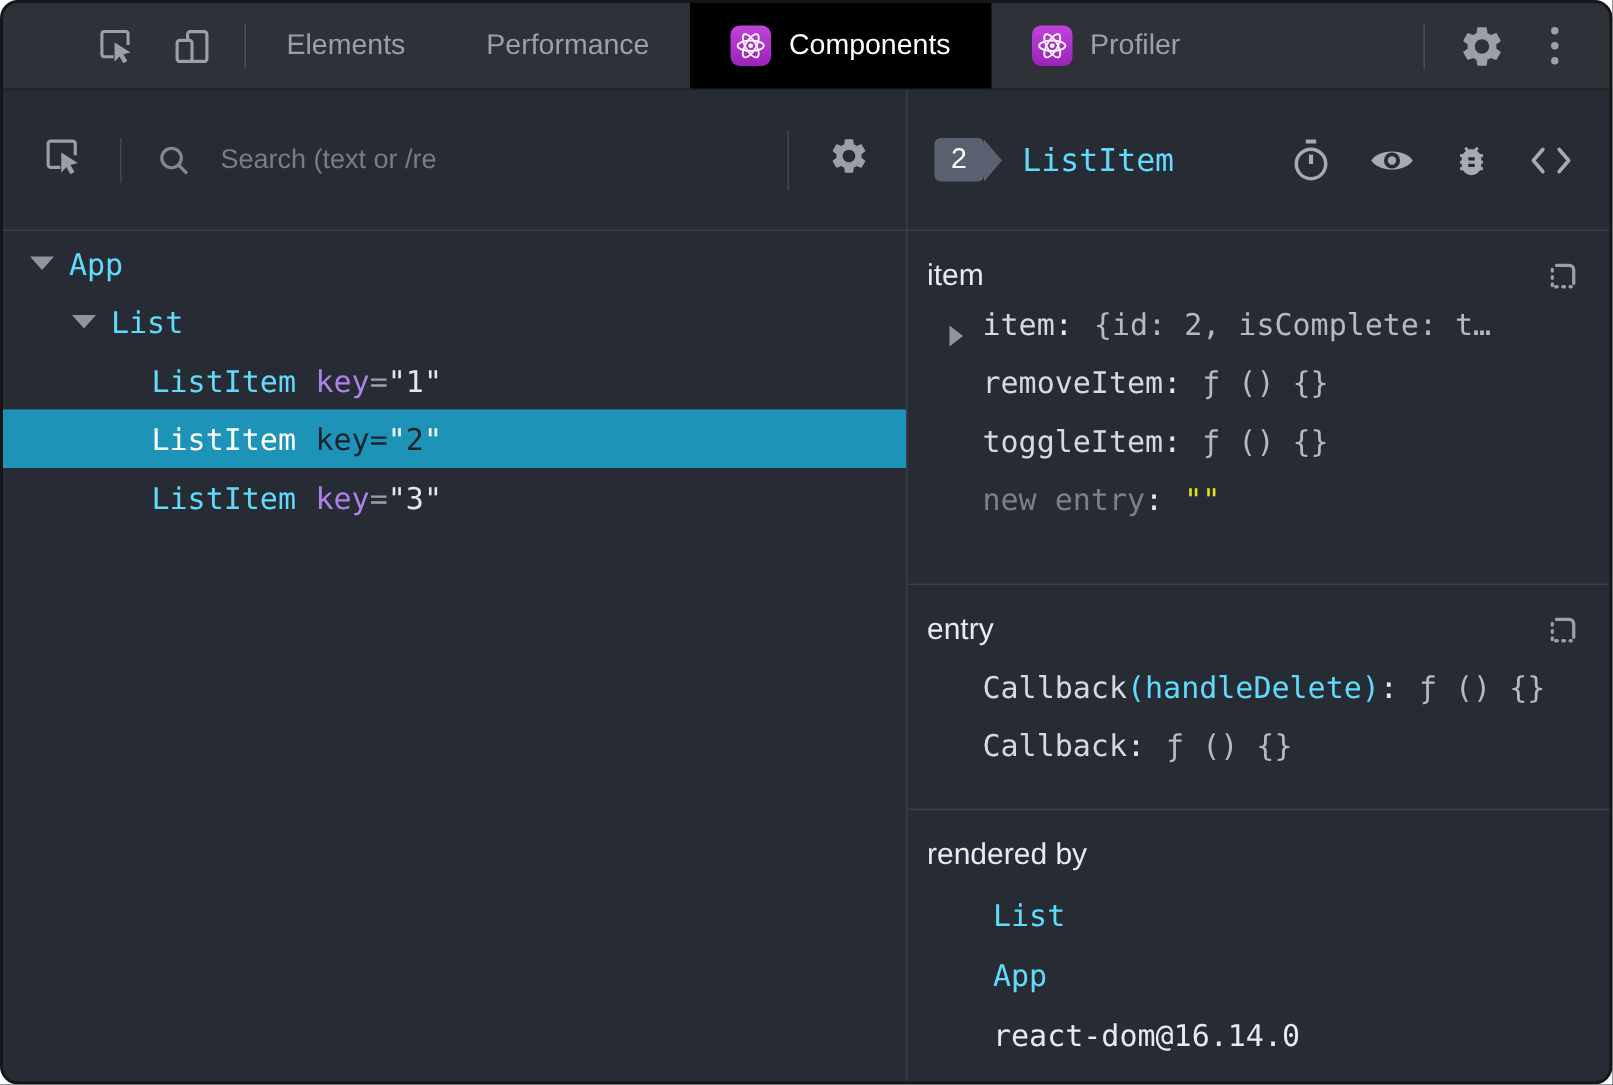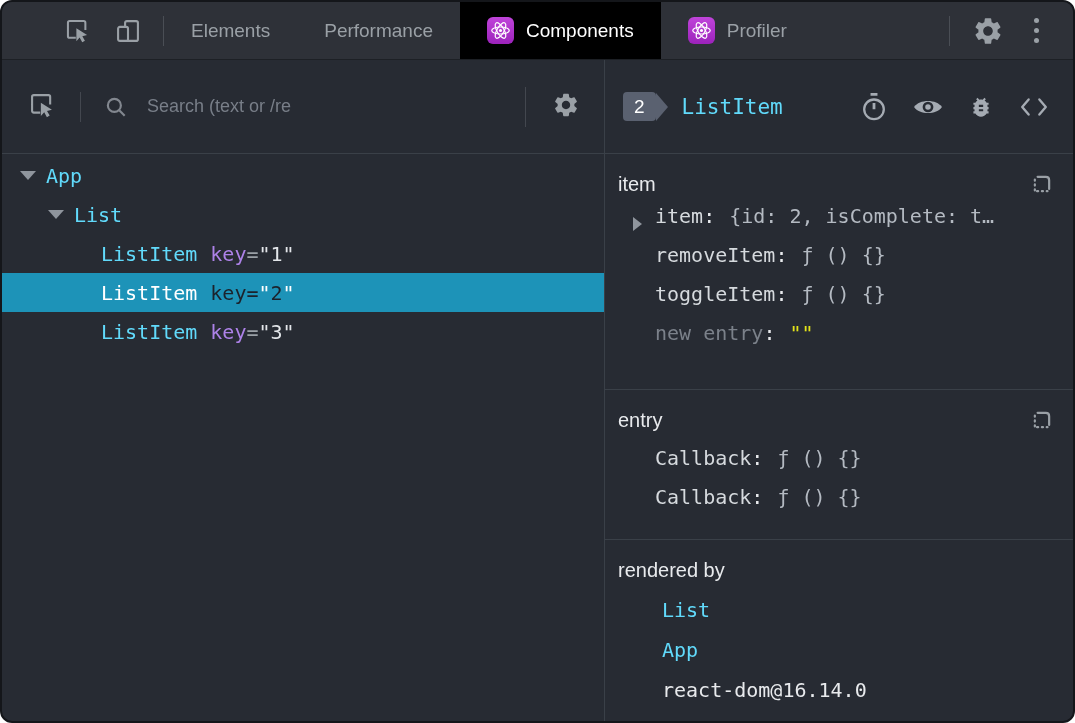--- a/index.html
+++ b/index.html
@@ -297,21 +297,21 @@
           <span class="copy-btn">
             <svg width="22" height="22" viewBox="0 0 20 20" fill="none" stroke="currentColor" stroke-width="2" stroke-linecap="round">
               <path d="M6 3.5 H13.5 Q16.5 3.5 16.5 6.5 V14.5"></path>
               <path d="M3.5 6 V16.5" stroke-dasharray="1 3.4"></path>
               <path d="M5.5 16.5 H15" stroke-dasharray="1 3.4"></path>
             </svg>
           </span>
         </div>
         <div class="rows hooks-rows">
           <div class="kv-row">
-            <span class="k">Callback</span><span class="colon">:</span><span class="v">ƒ () {}</span>
+            <span class="k">Callback</span><span class="paren">(handleDelete)</span><span class="colon">:</span><span class="v">ƒ () {}</span>
           </div>
           <div class="kv-row">
             <span class="k">Callback</span><span class="colon">:</span><span class="v">ƒ () {}</span>
           </div>
         </div>
       </div>
 
       <div class="section rendered">
         <div class="sec-head">
           <span class="sec-title">rendered by</span>

